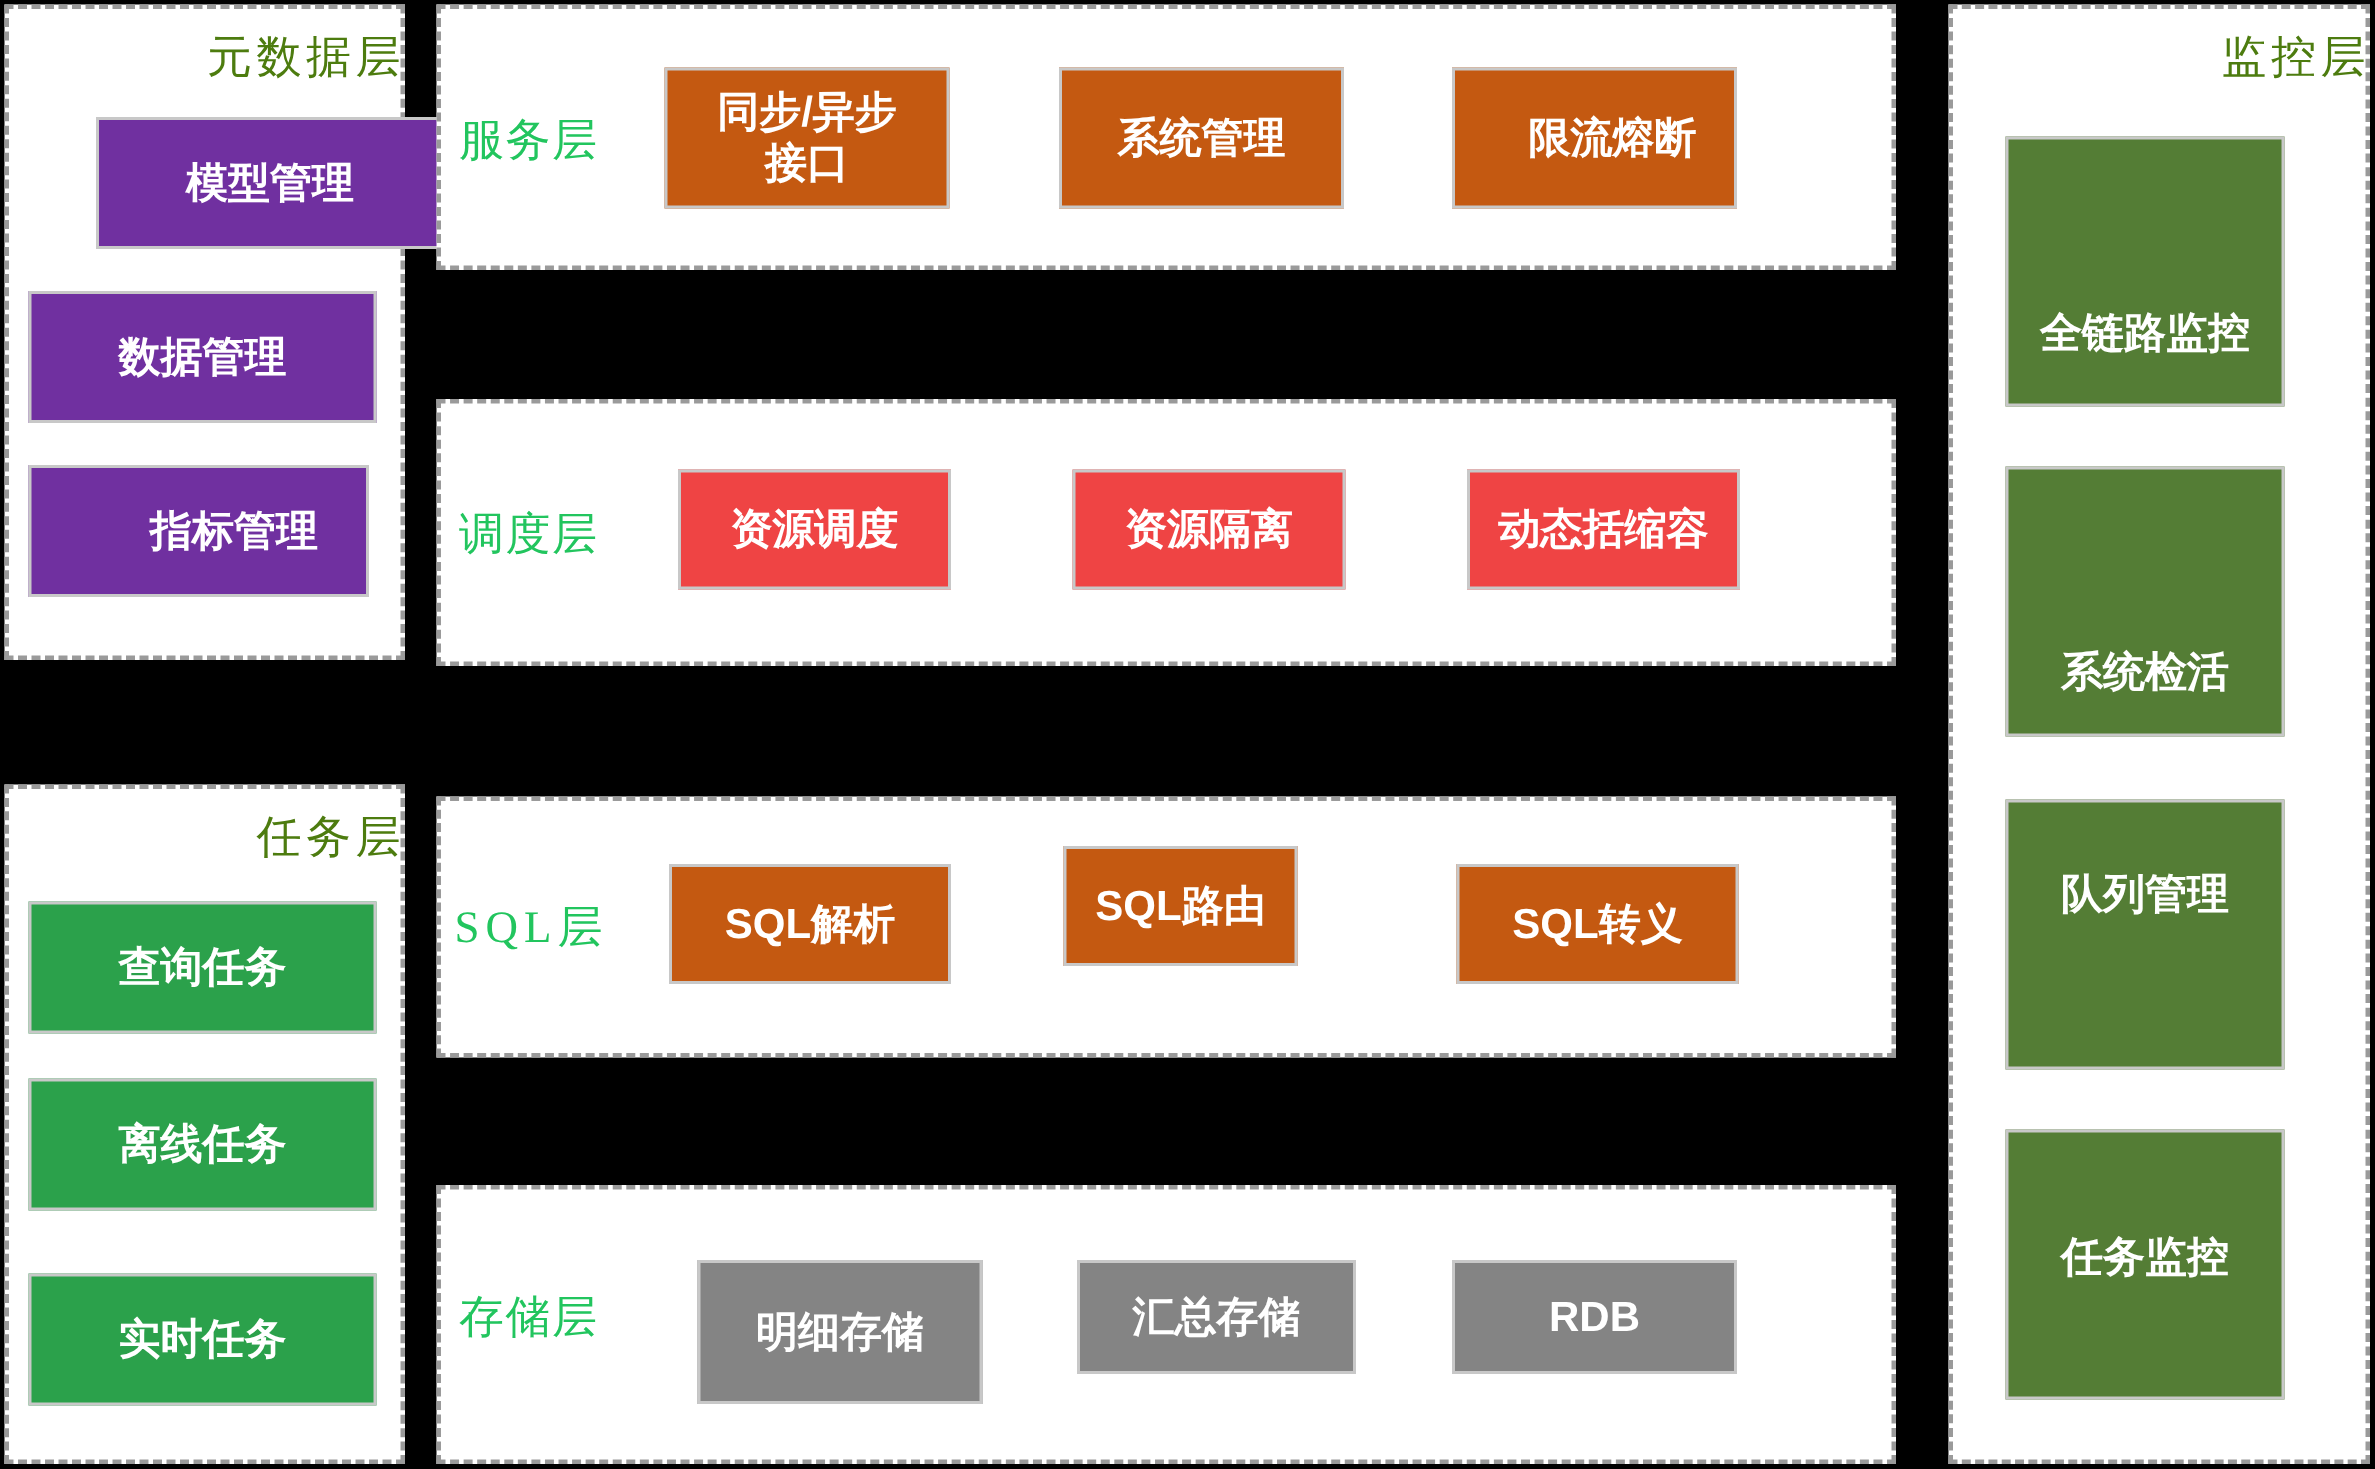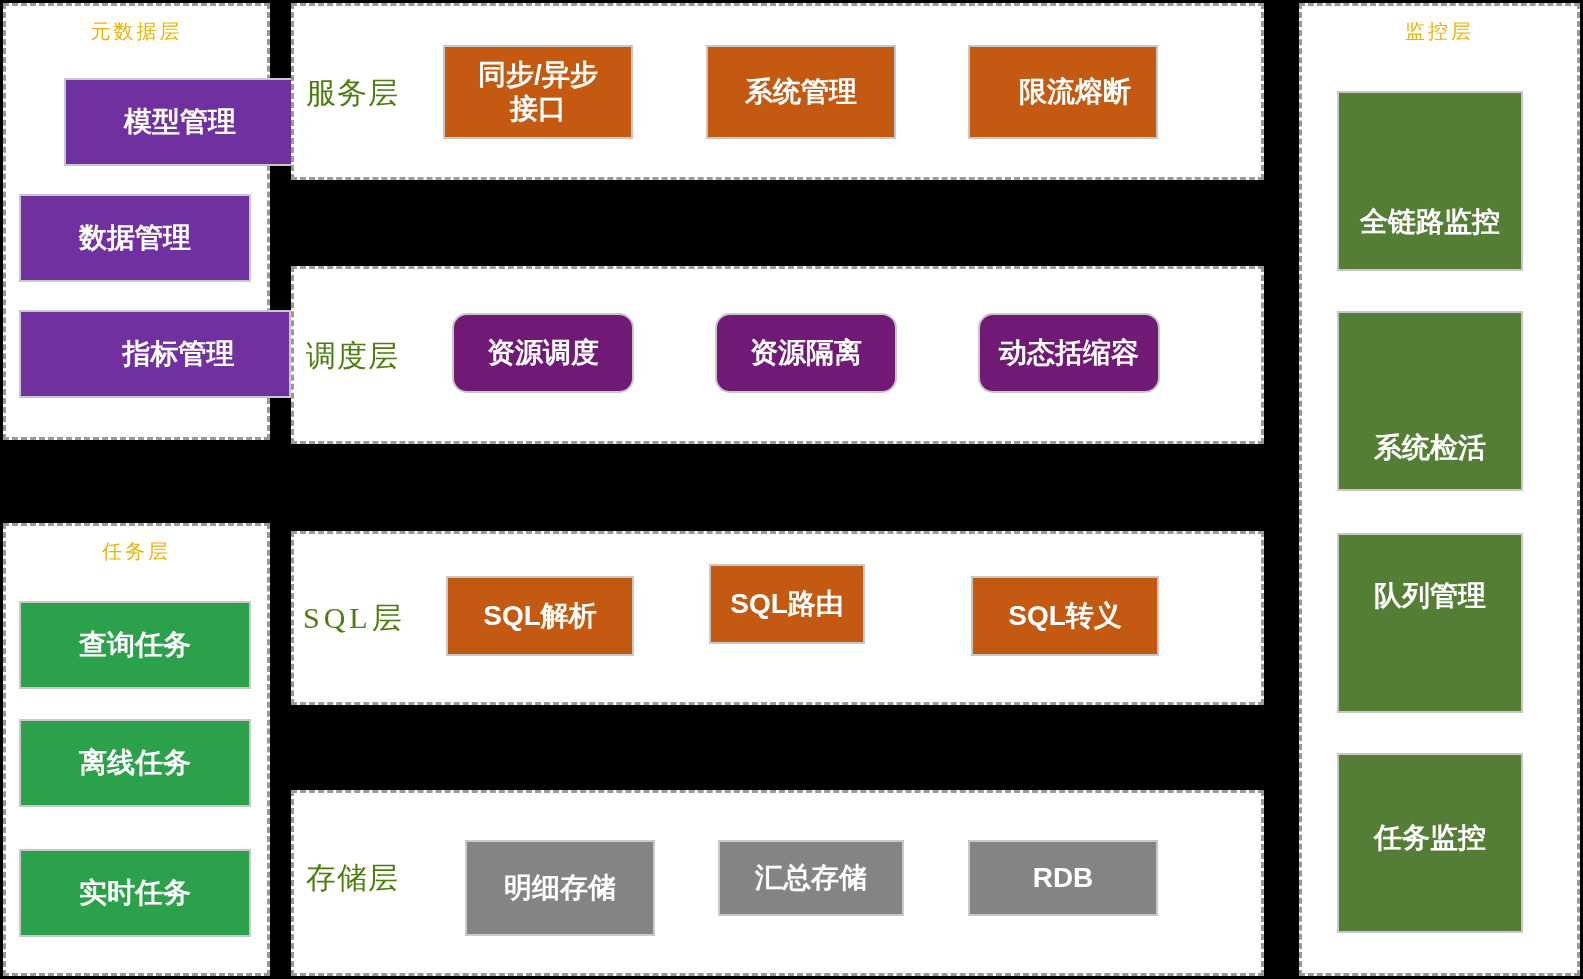--- a/index.html
+++ b/index.html
@@ -19,31 +19,31 @@
   #panel-monitor{ left:1299px;top:3px;   width:281px; height:973px; }
 
   
   #panel-service { left:291px; top:3px;   width:973px; height:177px; }
   #panel-schedule{ left:291px; top:266px; width:973px; height:178px; }
   #panel-sql     { left:291px; top:531px; width:973px; height:174px; }
   #panel-storage { left:291px; top:790px; width:973px; height:186px; }
 
   .col-title{
     position:absolute;left:0;right:0;
-    text-align:center;
+    text-align:right;
     font-family:"Liberation Serif","DejaVu Serif",serif;
-    font-size:20px;color:#eab308;
+    font-size:30px;color:#4d7c0f;
     letter-spacing:3px;
     white-space:nowrap;
   }
 
   .row-label{
     position:absolute;
     font-family:"Liberation Serif","DejaVu Serif",serif;
-    font-size:30px;color:#4d7c0f;
+    font-size:30px;color:#22c55e;
     white-space:nowrap;
     letter-spacing:1px;
   }
 
   .block{
     position:absolute;
     box-sizing:border-box;
     border:2px solid #c8c8c8;
     color:#ffffff;
     display:flex;
@@ -53,29 +53,29 @@
     font-weight:bold;
     font-size:28px;
     line-height:1.22;
     font-family:"Liberation Sans","DejaVu Sans",sans-serif;
     white-space:pre-line;
   }
 
   
   .c-purple { background:#7030a0; }
   .c-orange { background:#c45911; }
-  .c-teal   { background:#701a75;border-radius:15px; }
+  .c-teal   { background:#ef4444; }
   .c-gray   { background:#848484; }
   .c-green  { background:#2ba14b; }
   .c-olive  { background:#547d35; }
 
   
   #blk-meta-0 { left:19px; top:78px;  width:232px; height:88px;margin-left:45px; }
   #blk-meta-1 { left:19px; top:194px; width:232px; height:88px; }
-  #blk-meta-2 { left:19px; top:310px; width:272px; height:88px;padding-left:47px; }
+  #blk-meta-2 { left:19px; top:310px; width:227px; height:88px;padding-left:47px; }
 
   
   #blk-task-0 { left:19px; top:601px; width:232px; height:88px; }
   #blk-task-1 { left:19px; top:719px; width:232px; height:88px; }
   #blk-task-2 { left:19px; top:849px; width:232px; height:88px; }
 
   
   #blk-mon-0 { left:1337px; top:91px;  width:186px; height:180px;
                align-items:flex-end; padding-bottom:30px; }
   #blk-mon-1 { left:1337px; top:311px; width:186px; height:180px;

